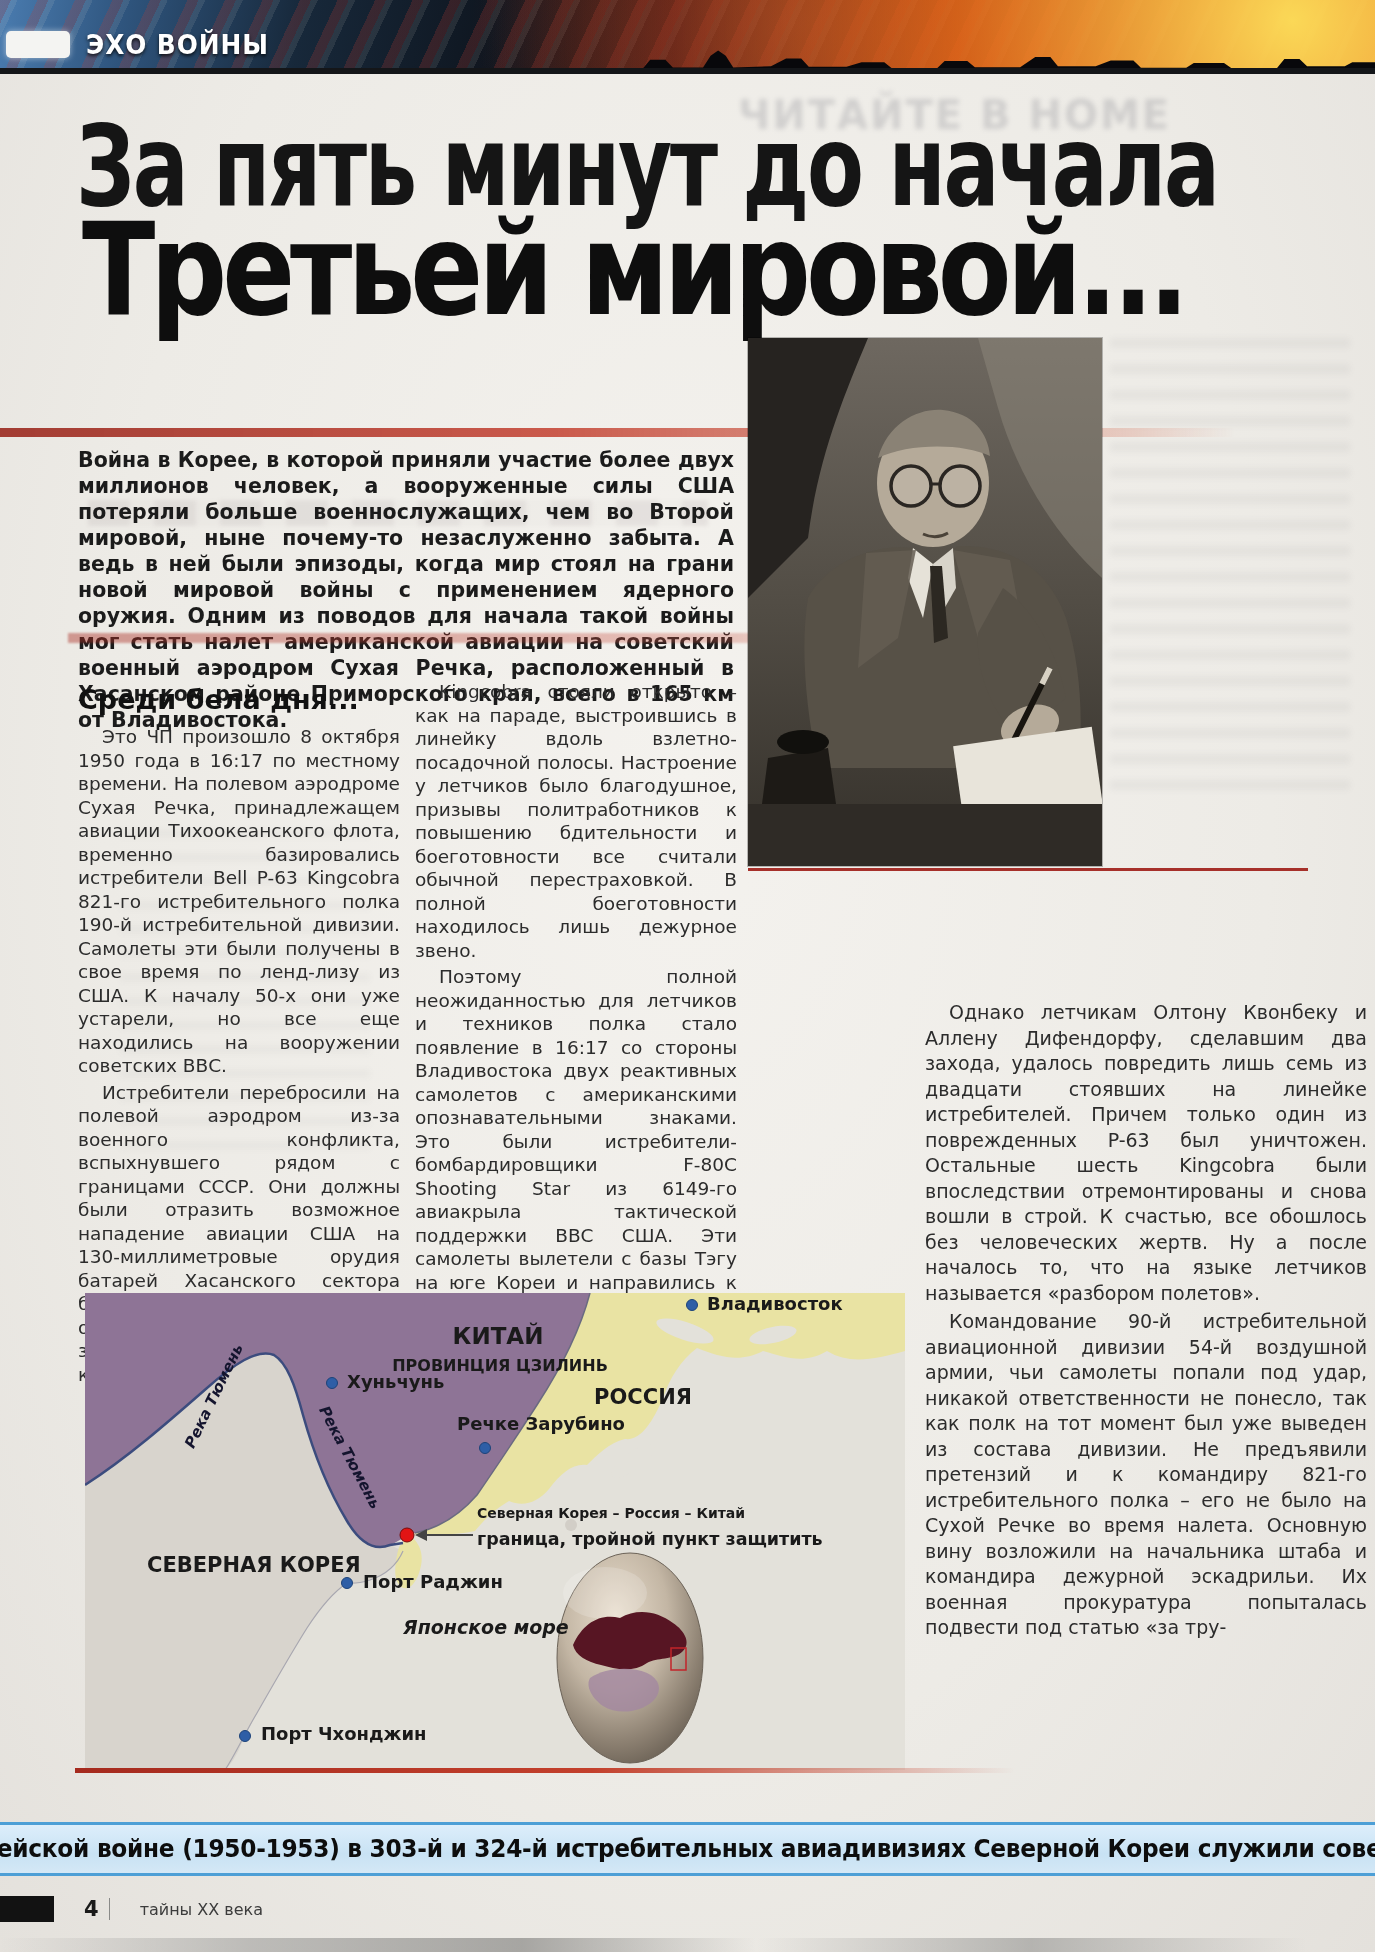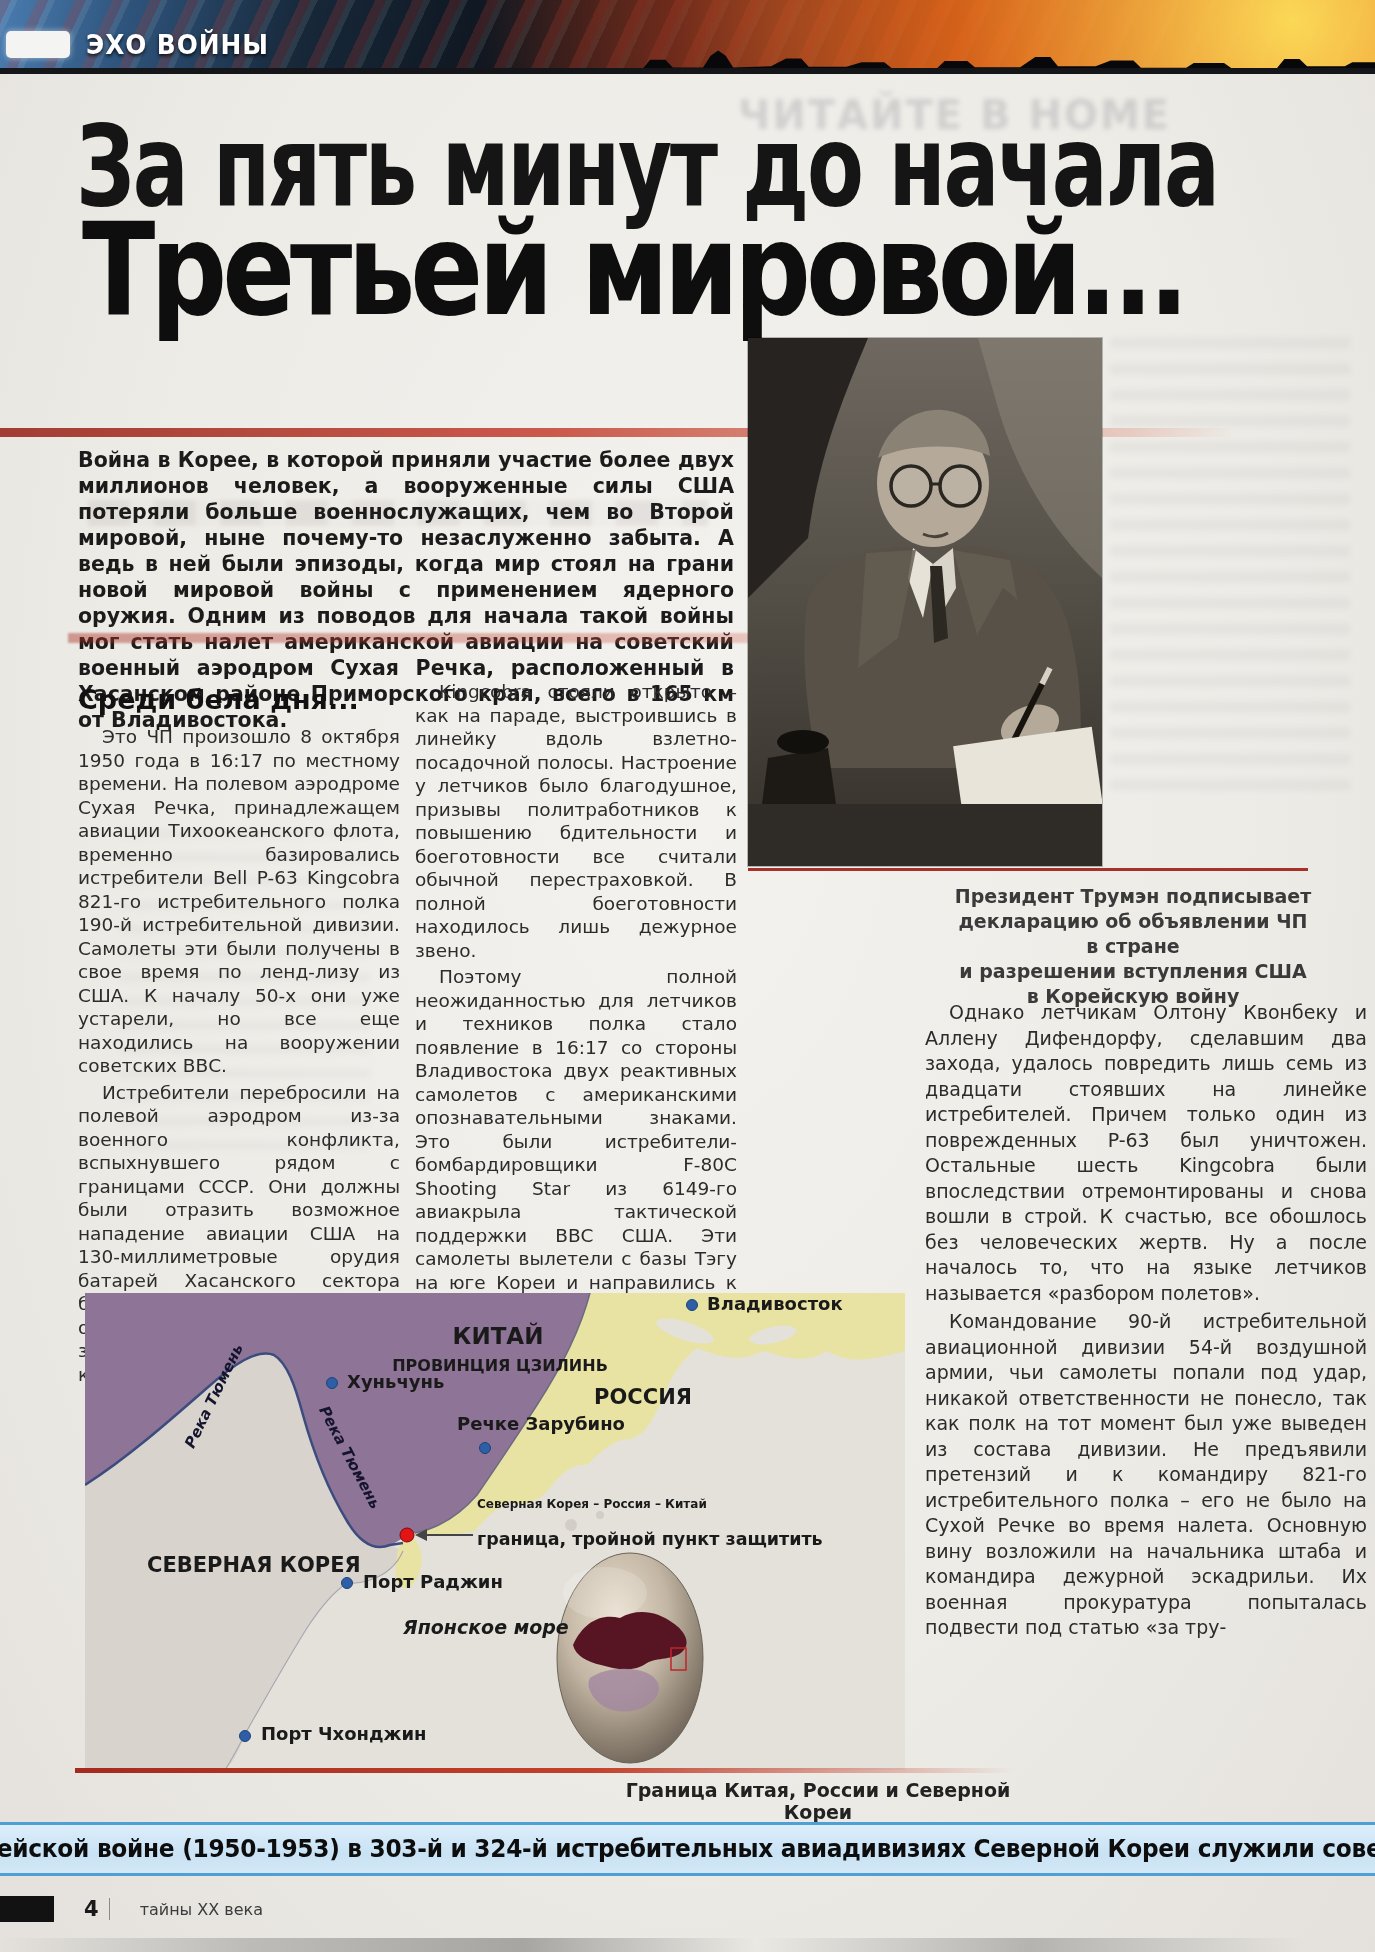--- a/index.html
+++ b/index.html
@@ -140,26 +140,20 @@
       <ellipse cx="282" cy="388" rx="30" ry="20" fill="#b5aa99" transform="rotate(-20 282 388)"></ellipse>
       <line x1="302" y1="330" x2="266" y2="402" stroke="#17140f" stroke-width="6"></line>
       <line x1="302" y1="330" x2="294" y2="346" stroke="#d8d2c4" stroke-width="6"></line>
       <rect x="210" y="398" width="140" height="80" fill="#e8e4da" transform="rotate(-8 280 438)"></rect>
       <rect x="0" y="466" width="354" height="62" fill="#2f2b26"></rect>
       <path d="M20,420 L80,410 L88,466 L14,466 Z" fill="#1d1a16"></path>
       <ellipse cx="55" cy="404" rx="26" ry="12" fill="#11100d"></ellipse>
     </svg>
   </div>
   <div class="abs photo-redline"></div>
-  <div id="photo-caption" class="abs">
-    <div>Президент Трумэн подписывает</div>
-    <div>декларацию об объявлении ЧП в стране</div>
-    <div>и разрешении вступления США</div>
-    <div>в Корейскую войну</div>
-  </div>
 
   <div id="col1" class="abs col">
     <h2 class="colhead">Среди бела дня...</h2>
     <p>Это ЧП произошло 8 октября 1950 года в 16:17 по местному времени. На полевом аэродроме Сухая Речка, принадлежащем авиации Тихоокеанского флота, временно базировались истребители Bell P-63 Kingcobra 821-го истребительного полка 190-й истребительной дивизии. Самолеты эти были получены в свое время по ленд-лизу из США. К началу 50-х они уже устарели, но все еще находились на вооружении советских ВВС.</p>
     <p>Истребители перебросили на полевой аэродром из-за военного конфликта, вспыхнувшего рядом с границами СССР. Они должны были отразить возможное нападение авиации США на 130-миллиметровые орудия батарей Хасанского сектора береговой обороны. Но, как оказалось, полк не смог защитить даже аэродром, на котором базировался.</p>
   </div>
   <div id="col2" class="abs col">
     <p>Kingcobra стояли открыто – как на параде, выстроившись в линейку вдоль взлетно-посадочной полосы. Настроение у летчиков было благодушное, призывы политработников к повышению бдительности и боеготовности все считали обычной перестраховкой. В полной боеготовности находилось лишь дежурное звено.</p>
     <p>Поэтому полной неожиданностью для летчиков и техников полка стало появление в 16:17 со стороны Владивостока двух реактивных самолетов с американскими опознавательными знаками. Это были истребители-бомбардировщики F-80C Shooting Star из 6149-го авиакрыла тактической поддержки ВВС США. Эти самолеты вылетели с базы Тэгу на юге Кореи и направились к границам СССР. Они углубились почти на 100 км на советскую территорию и на бреющем полете подошли к аэродрому.</p>
   </div>
@@ -216,29 +210,28 @@
     </svg>
 
     <div class="maplabel center" style="left:413px;top:30px;font-size:23px;">КИТАЙ</div>
     <div class="maplabel center" style="left:415px;top:63px;font-size:16px;">ПРОВИНЦИЯ ЦЗИЛИНЬ</div>
     <div class="maplabel center" style="left:530px;top:92px;font-size:21px;margin-left:28px;">РОССИЯ</div>
     <div class="maplabel dotlabel" style="left:622px;top:0px;">Владивосток</div>
     <div class="maplabel dotlabel" style="left:262px;top:78px;">Хуньчунь</div>
     <div class="maplabel riverlabel" style="left:96px;top:150px;transform:rotate(-64deg);transform-origin:left top;">Река Тюмень</div>
     <div class="maplabel riverlabel" style="left:246px;top:110px;transform:rotate(62deg);transform-origin:left top;">Река Тюмень</div>
     <div class="maplabel dotlabel" style="left:372px;top:120px;">Речке Зарубино</div>
-    <div class="maplabel" style="left:392px;top:204px;font-size:12px;">Северная Корея – Россия – Китай</div>
+    <div class="maplabel" style="left:392px;top:212px;font-size:14px;">Северная Корея – Россия – Китай</div>
     <div class="maplabel" style="left:392px;top:236px;font-size:17.5px;">граница, тройной пункт защитить</div>
     <div class="maplabel" style="left:62px;top:260px;font-size:21px;">СЕВЕРНАЯ КОРЕЯ</div>
     <div class="maplabel dotlabel" style="left:278px;top:278px;">Порт Раджин</div>
     <div class="maplabel" style="left:318px;top:323px;font-size:19px;font-style:italic;">Японское море</div>
     <div class="maplabel dotlabel" style="left:176px;top:430px;">Порт Чхонджин</div>
   </div>
   <div id="map-redline" class="abs"></div>
-  <div id="map-caption" class="abs">Граница Китая, России и Северной Кореи</div>
 
   <div id="banner" class="abs">
     <div class="txt">В Корейской войне (1950-1953) в 303-й и 324-й истребительных авиадивизиях Северной Кореи служили советские</div>
   </div>
 
   <div id="footer-block" class="abs"></div>
   <div id="footer" class="abs">
     <span class="num">4</span>
     <span class="sep"></span>
     <span class="mag">тайны XX века</span>

